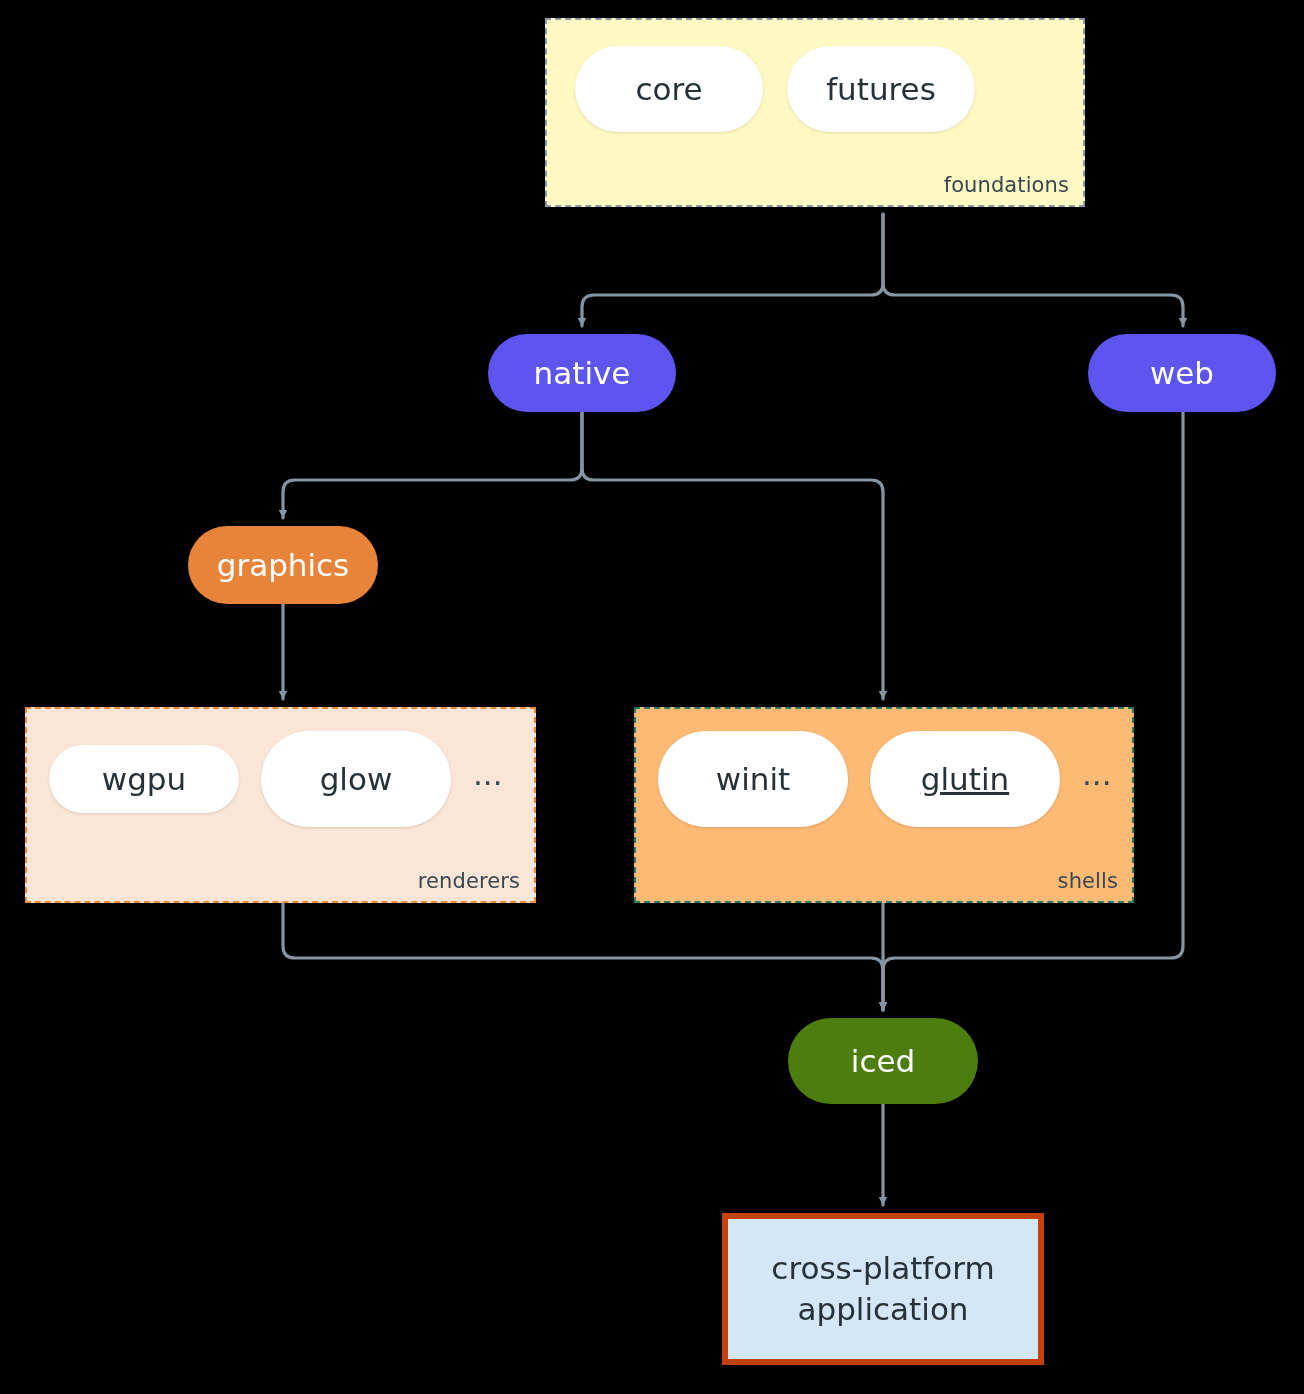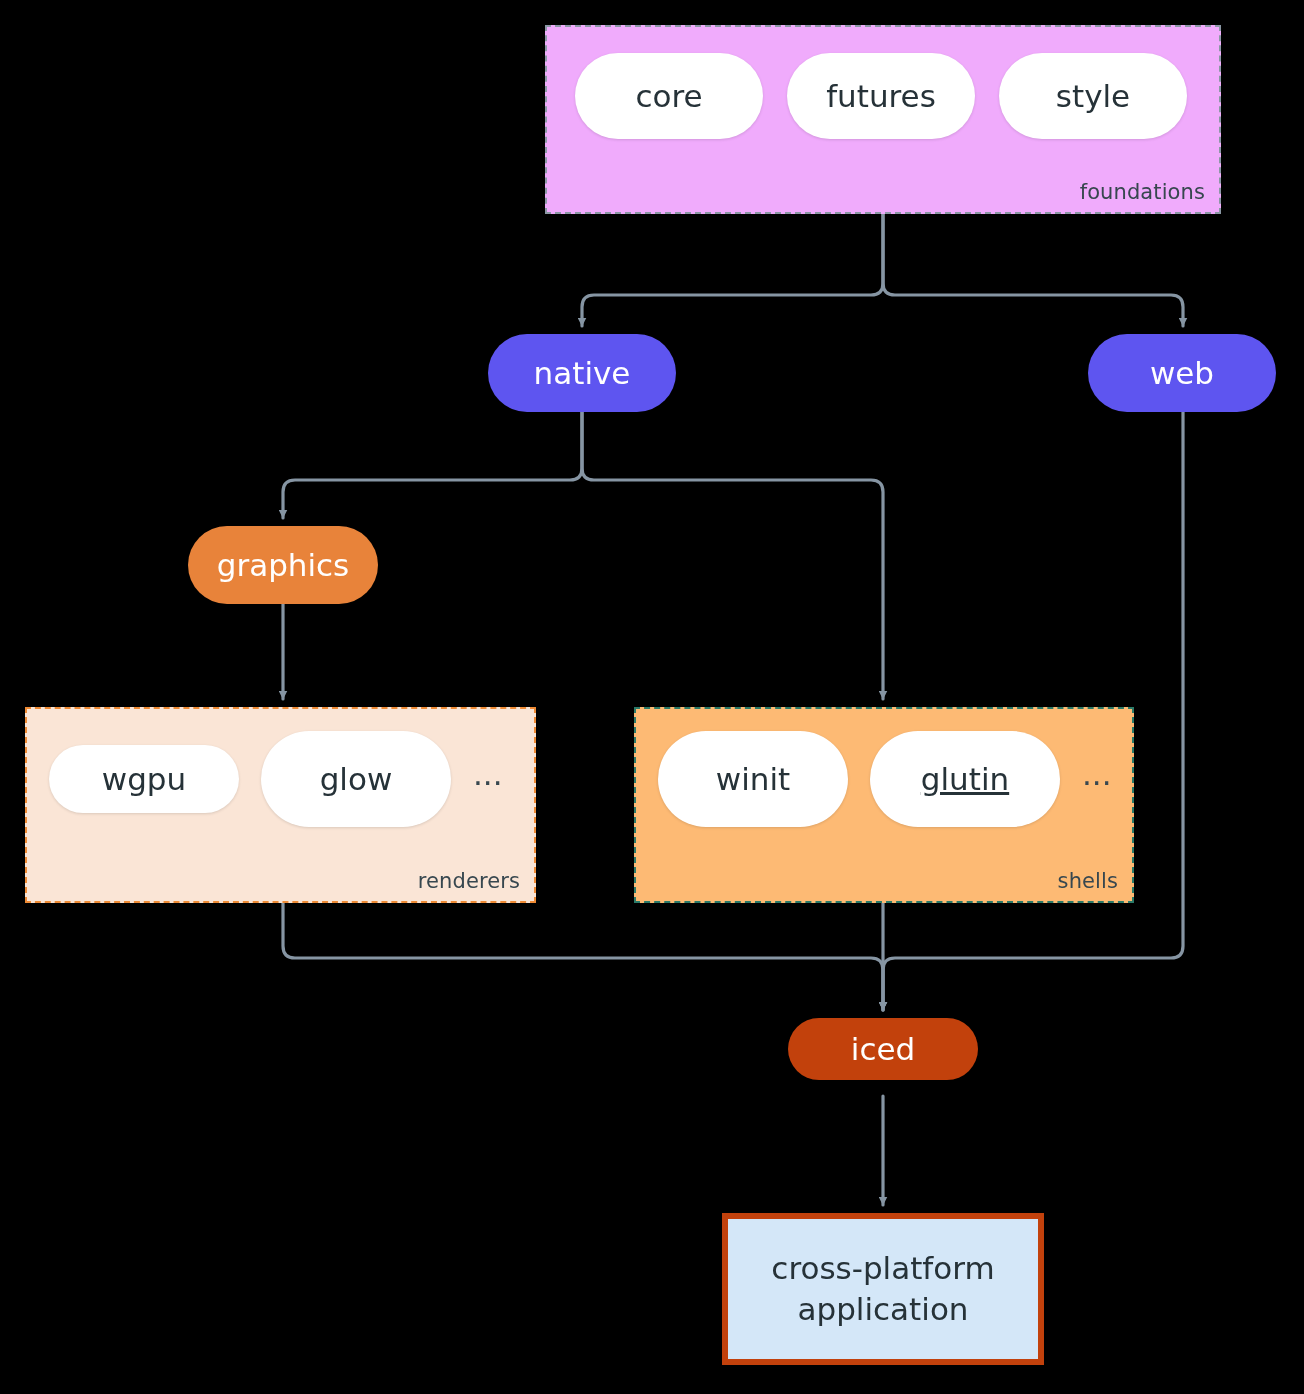--- a/index.html
+++ b/index.html
@@ -45,23 +45,23 @@
     position: absolute;
     right: 14px;
     bottom: 8px;
     font-size: 21px;
     color: #37474f;
     letter-spacing: .1px;
     white-space: nowrap;
   }
 
   #grp-foundations {
-    left: 545px; top: 25px;
-    width: 676px; height: 189px;
-    background: #f0abfc;
+    left: 545px; top: 18px;
+    width: 540px; height: 189px;
+    background: #fef9c3;
     border-color: #8b98a5;
   }
   #grp-renderers {
     left: 25px; top: 707px;
     width: 511px; height: 196px;
     background: #fae5d6;
     border-color: #ef8b35;
   }
   #grp-shells {
     left: 634px; top: 707px;
@@ -96,21 +96,21 @@
     align-items: center;
     justify-content: center;
     border-radius: 999px;
     color: #ffffff;
     font-size: 31px;
     box-sizing: border-box;
   }
   #node-native { left: 488px; top: 334px; width: 188px; height: 78px; background: #5e55f0; }
   #node-web    { left: 1088px; top: 334px; width: 188px; height: 78px; background: #5e55f0; }
   #node-graphics { left: 188px; top: 526px; width: 190px; height: 78px; background: #e8833a; }
-  #node-iced   { left: 788px; top: 1018px; width: 190px; height: 62px; background: #c2410c; }
+  #node-iced   { left: 788px; top: 1018px; width: 190px; height: 86px; background: #4d7c0f; }
 
   
   #node-app {
     position: absolute;
     left: 722px; top: 1213px;
     width: 322px; height: 152px;
     background: #d4e7f8;
     border: 6px solid #c2410c;
     box-sizing: border-box;
     display: flex;
@@ -148,21 +148,20 @@
       <path d="M1183,412 L1183,946 Q1183,958 1171,958 L895,958 Q883,958 883,970 L883,1010" marker-end="url(#arrowhead)"></path>
 
       <path d="M883,1096 L883,1205" marker-end="url(#arrowhead)"></path>
     </g>
   </svg>
 
   <div class="group" id="grp-foundations">
     <div class="group-row" style="top:26px; height:86px; padding-left:28px; gap:24px;">
       <div class="pill-white" style="width:188px;height:86px;">core</div>
       <div class="pill-white" style="width:188px;height:86px;">futures</div>
-      <div class="pill-white" style="width:188px;height:86px;">style</div>
     </div>
     <div class="group-label">foundations</div>
   </div>
 
   <div class="group" id="grp-renderers">
     <div class="group-row" style="top:22px; height:96px; padding-left:22px; gap:22px;">
       <div class="pill-white" style="width:190px;height:68px;">wgpu</div>
       <div class="pill-white" style="width:190px;height:96px;">glow</div>
       <div class="ellipsis">...</div>
     </div>

